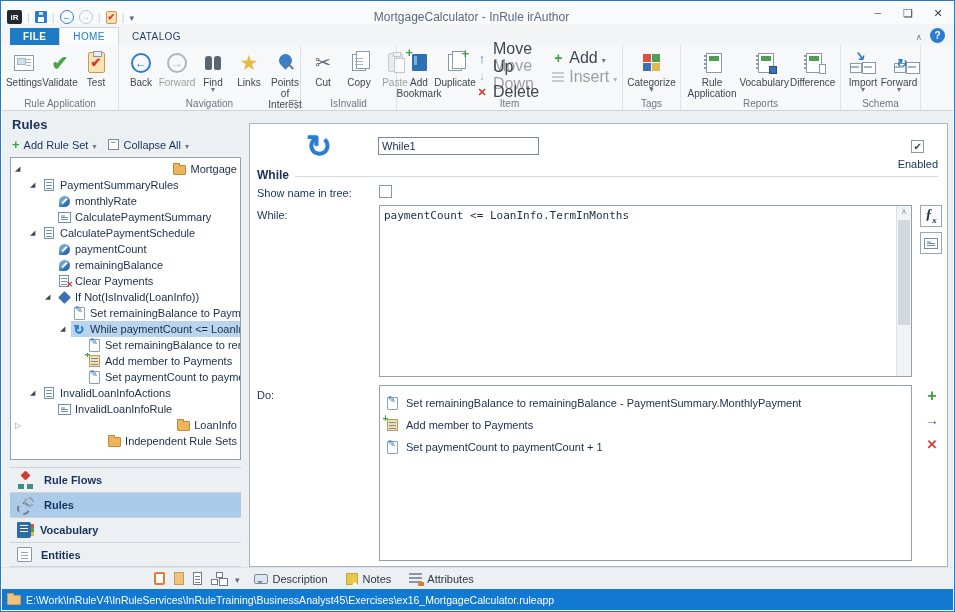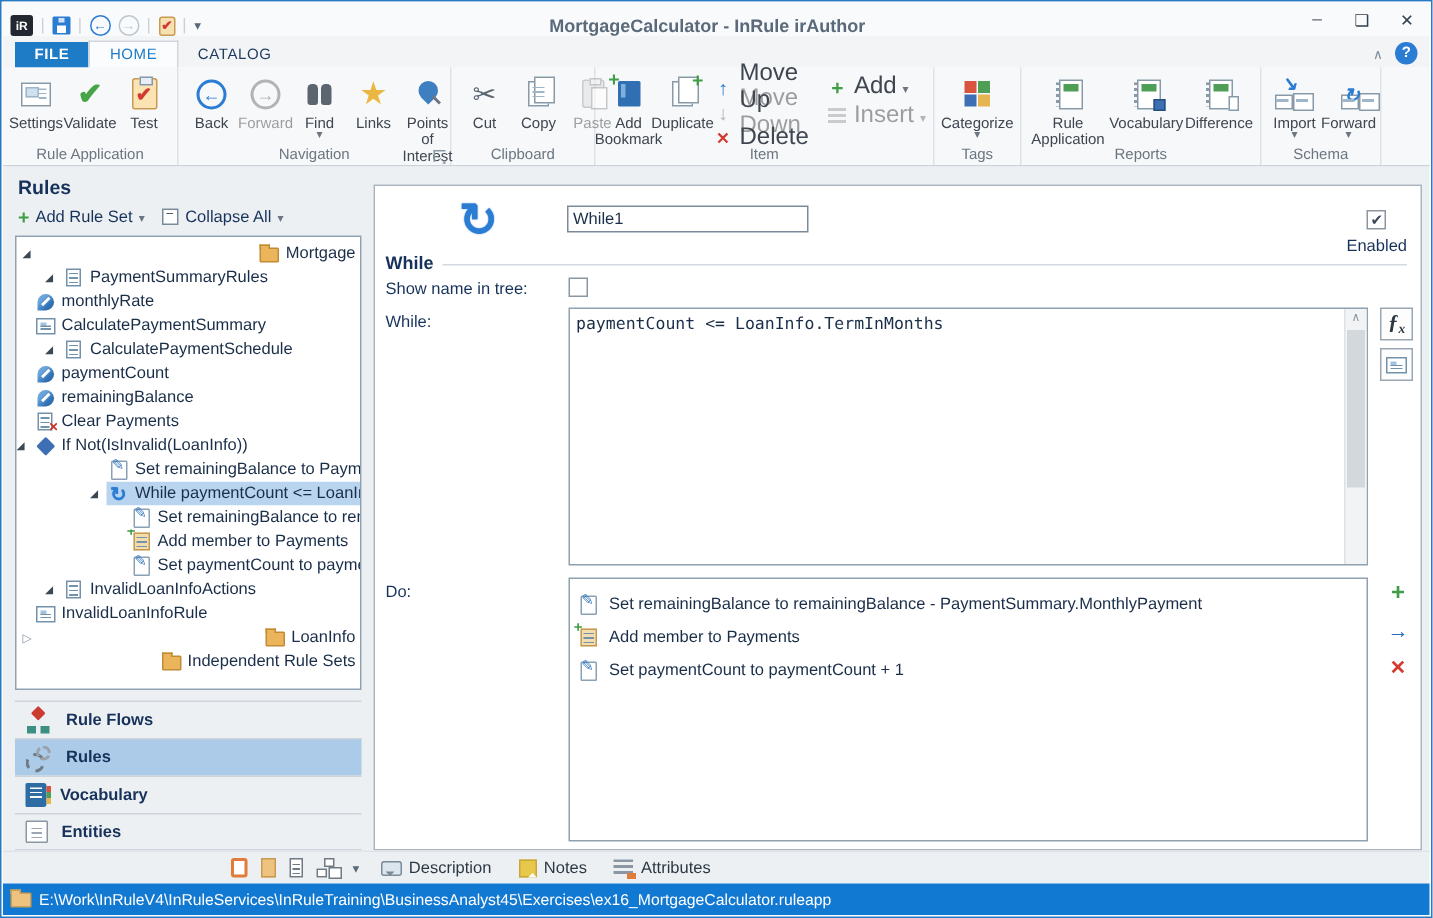--- a/index.html
+++ b/index.html
@@ -18,21 +18,21 @@
   .qat-logo { width:15px; height:14px; background:#23272f; color:#fff; font-weight:bold; font-size:8px; display:flex; align-items:center; justify-content:center; border-radius:2px; }
   .qat-save { width:12px; height:12px; background:#2b7cd3; position:relative; border-radius:1px; }
   .qat-save::before { content:""; position:absolute; left:3px; right:3px; bottom:1px; height:5px; background:#fff; }
   .qat-save::after { content:""; position:absolute; left:4px; right:4px; top:1px; height:3px; background:#cfe2f4; }
   .circ { width:14px; height:14px; border-radius:50%; border:1.5px solid #2b7cd3; color:#2b7cd3; display:flex; align-items:center; justify-content:center; font-size:9px; font-weight:bold; }
   .circ.gray { border-color:#bcc7d1; color:#bcc7d1; }
   .circ.back::before { content:"←"; } .circ.fwd::before { content:"→"; }
   .qat-test { width:11px; height:13px; background:#f7e0b2; border:1px solid #c89a52; border-radius:2px; position:relative; }
   .qat-test::after { content:"✔"; position:absolute; left:1px; top:0; font-size:9px; color:#d23b30; font-weight:bold; }
   .qat-caret::before { content:"▾"; color:#5a6a7a; font-size:9px; }
-  .win-title { position:absolute; left:0; right:12px; text-align:center; color:#5a6a7a; font-size:12px; pointer-events:none;font-weight:bold; }
+  .win-title { position:absolute; left:0; right:12px; text-align:center; color:#5a6a7a; font-size:12px; pointer-events:none; }
   .wincontrols { margin-left:auto; display:flex; }
   .wc { width:30px; height:22px; display:flex; align-items:center; justify-content:center; color:#33404d; font-size:11px; }
   .wc.min::before { content:"─"; font-size:9px; } .wc.max::before { content:"❏"; } .wc.close::before { content:"✕"; }
 
   
   .tabrow { position:absolute; left:1px; right:1px; top:23px; height:21px; background:#f2f4f6; display:flex; align-items:flex-end; padding-left:8px; }
   .tab { padding:3px 13px; font-size:10px; letter-spacing:.4px; color:#1f3a5f; }
   .tab.file { background:#1e7bc6; color:#fff; font-weight:bold; }
   .tab.selected { background:#fbfcfd; color:#1e7bc6; border:1px solid #d0d6db; border-bottom:none; }
   .tabrow-right { margin-left:auto; display:flex; align-items:center; gap:8px; padding-right:8px; margin-bottom:2px; }
@@ -111,21 +111,21 @@
 
   
   .leftpane { position:absolute; left:8px; top:4px; width:231px; }
   .pane-title { font-size:13px; font-weight:bold; color:#17325a; margin:2px 0 5px 2px; }
   .pane-toolbar { display:flex; align-items:center; gap:4px; color:#17325a; margin:0 0 5px 2px; }
   .tb-plus::before { content:"+"; color:#3f9e46; font-weight:bold; font-size:13px; }
   .tb-collapse { width:11px; height:11px; border:1px solid #7a8a99; position:relative; background:#fff; }
   .tb-collapse::before { content:"−"; position:absolute; left:1px; top:-3px; font-size:9px; color:#44505c; }
   .tree { border:1px solid #90a2b2; background:#fff; height:303px; padding-top:3px; overflow:hidden; }
   .trow { height:16px; display:flex; align-items:center; white-space:nowrap; overflow:hidden; }
-  .lvl0 { padding-left:4px;justify-content:space-between; } .lvl1 { padding-left:19px; } .lvl2 { }
+  .lvl0 { padding-left:4px;justify-content:space-between; } .lvl1 { padding-left:19px; } .lvl2 { padding-left:34px; }
   .lvl3 { padding-left:49px; } .lvl4 { padding-left:64px; }
   .exp { width:11px; flex:none; font-size:7px; color:#3c4854; }
   .exp.open::before { content:"◢"; }
   .exp.closed::before { content:"▷"; font-size:8px; color:#8a9aa8; }
   .tsel { display:flex; align-items:center; gap:4px; height:16px; padding:0 3px 0 1px; }
   .trow.selected .tsel { background:#b8d4ee; }
   .tlabel { color:#1a2e49; }
   .ticon { flex:none; display:inline-flex; align-items:center; justify-content:center; width:14px; height:14px; }
 
   .ic-folder { width:13px; height:10px; background:#ecb55c; border:1px solid #c08b35; border-radius:1px; position:relative; margin-top:2px; }
@@ -321,21 +321,21 @@
           <span class="ri-copy"></span>
         </span>
       <span class="rlbl">Copy</span>
     </div>
     <div class="rbtn dis">
       <span class="ri">
           <span class="ri-paste"></span>
         </span>
       <span class="rlbl">Paste</span>
     </div>
-    <div class="glabel">Clipboard</div>
+    <div class="glabel">IsInvalid</div>
   </div>
 
   <div class="rgroup" style="width:226px">
     <div class="rbtn">
       <span class="ri">
           <span class="ri-bookmark"></span>
         </span>
       <span class="rlbl">Add Bookmark</span>
     </div>
     <div class="rbtn">

